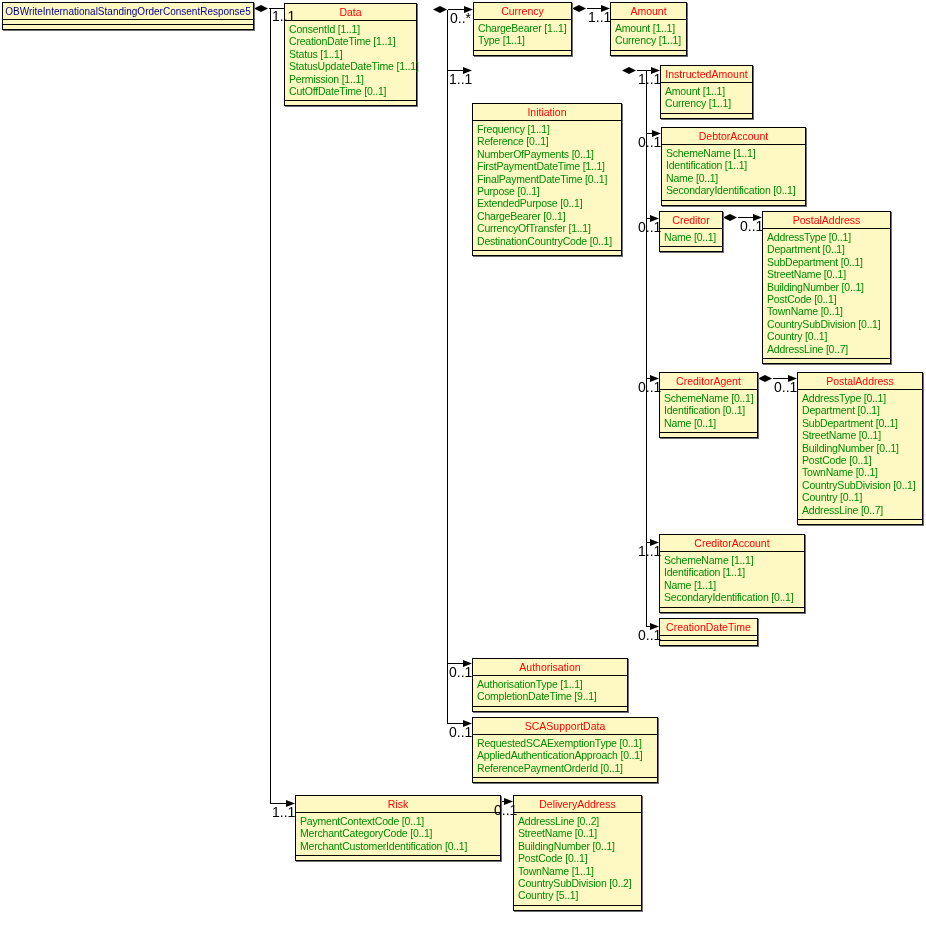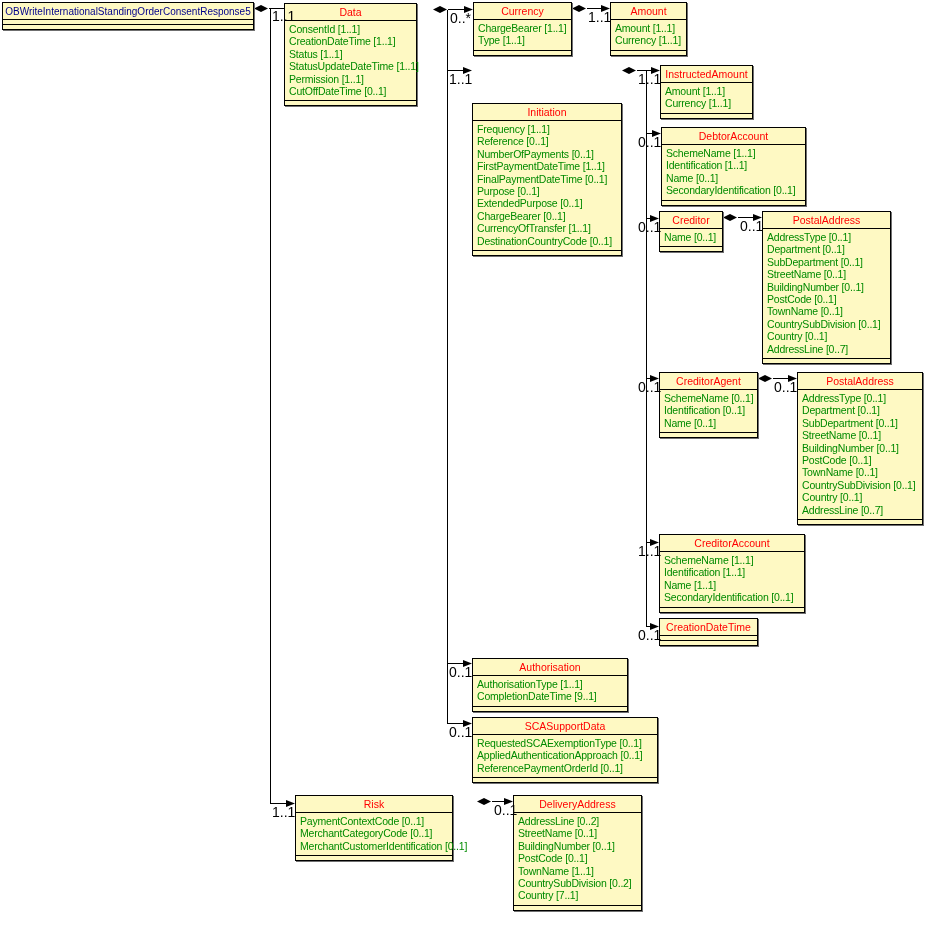--- a/index.html
+++ b/index.html
@@ -228,39 +228,39 @@
       </div>
       <div class="cbox" style="left: 472px; top: 717px; width: 186px;">
         <div class="ctitle">SCASupportData</div>
         <div class="cfields">
           <div class="cfield">RequestedSCAExemptionType [0..1]</div>
           <div class="cfield">AppliedAuthenticationApproach [0..1]</div>
           <div class="cfield">ReferencePaymentOrderId [0..1]</div>
         </div>
         <div class="cstrip"></div>
       </div>
-      <div class="cbox" style="left: 295px; top: 795px; width: 158px;">
+      <div class="cbox" style="left: 295px; top: 795px; width: 206px;">
         <div class="ctitle">Risk</div>
         <div class="cfields">
           <div class="cfield">PaymentContextCode [0..1]</div>
           <div class="cfield">MerchantCategoryCode [0..1]</div>
           <div class="cfield">MerchantCustomerIdentification [0..1]</div>
         </div>
         <div class="cstrip"></div>
       </div>
       <div class="cbox" style="left: 513px; top: 795px; width: 129px;">
         <div class="ctitle">DeliveryAddress</div>
         <div class="cfields">
           <div class="cfield">AddressLine [0..2]</div>
           <div class="cfield">StreetName [0..1]</div>
           <div class="cfield">BuildingNumber [0..1]</div>
           <div class="cfield">PostCode [0..1]</div>
           <div class="cfield">TownName [1..1]</div>
           <div class="cfield">CountrySubDivision [0..2]</div>
-          <div class="cfield">Country [7..1]</div>
+          <div class="cfield">Country [5..1]</div>
         </div>
         <div class="cstrip"></div>
       </div>
     </div>
   <div id="labels">
       <span class="mlabel" style="left: 272px; top: 11px;">1..1</span>
       <span class="mlabel" style="left: 272px; top: 807px;">1..1</span>
       <span class="mlabel" style="left: 450px; top: 13px;">0..*</span>
       <span class="mlabel" style="left: 449px; top: 74px;">1..1</span>
       <span class="mlabel" style="left: 449px; top: 667px;">0..1</span>

